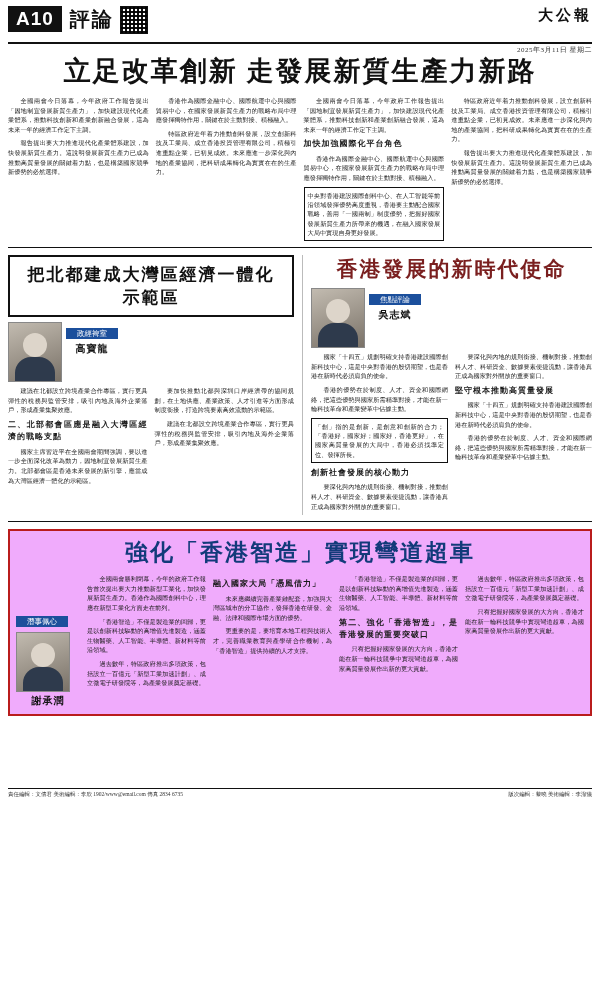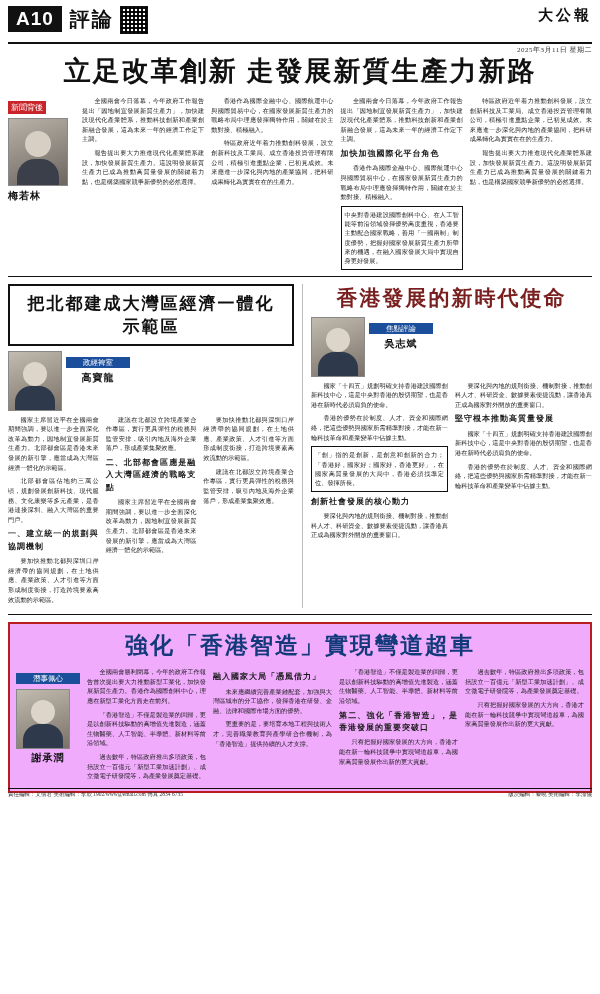--- a/index.html
+++ b/index.html
@@ -42,33 +42,33 @@
   .sub-h{font-weight:bold;font-size:8px;text-indent:0;margin:4px 0 3px;letter-spacing:1px;}
   .boxed{border:1px solid #111;padding:3px;font-size:6.2px;line-height:1.5;}
 
   
   .mid{display:flex;gap:8px;margin-top:7px;border-bottom:1px solid #111;padding-bottom:6px;}
   .mid-left{width:286px;flex:0 0 286px;}
   .mid-right{flex:1;}
   .boxhead{border:2px solid #111;text-align:center;font-size:17px;font-weight:bold;letter-spacing:2px;padding:6px 12px;}
   .rhead{text-align:center;font-size:21px;font-weight:bold;letter-spacing:2px;color:#7a1f1f;}
   .author-chip{display:flex;align-items:flex-start;gap:4px;margin:5px 0 4px;}
-  .chip-tag{background:#1b4f9c;color:#fff;font-size:7.5px;padding:1px 17px;font-family:"Liberation Sans",sans-serif;white-space:nowrap;}
+  .chip-tag{background:#1b4f9c;color:#fff;font-size:7.5px;padding:1px 11px;font-family:"Liberation Sans",sans-serif;white-space:nowrap;}
   .chip-name{font-size:10px;font-weight:bold;letter-spacing:1px;margin-top:2px;text-align:center;}
   .portrait-sm{width:52px;height:58px;background:linear-gradient(160deg,#c2bbb0,#7a7268);border:1px solid #888;position:relative;}
   .portrait-sm:after{content:"";position:absolute;left:14px;top:10px;width:24px;height:24px;border-radius:50%;background:#ddd5ca;}
   .portrait-sm:before{content:"";position:absolute;left:6px;bottom:0;width:40px;height:24px;border-radius:16px 16px 0 0;background:#2e3a4c;}
   .cols3{display:flex;gap:7px;}
   .cols2{display:flex;gap:7px;}
 
   
   .feature{border:2px solid #b91c1c;margin-top:7px;padding:6px;background:#f0abfc;}
   .feat-head{text-align:center;font-size:23px;font-weight:bold;letter-spacing:2px;color:#123a7a;}
   .feat-body{display:flex;gap:7px;margin-top:6px;}
-  .feat-left{width:64px;flex:0 0 64px;}
+  .feat-left{width:64px;flex:0 0 64px;margin-top:36px;}
 
   .footer{position:absolute;left:8px;right:8px;bottom:4px;border-top:1px solid #111;padding-top:2px;display:flex;font-size:5.5px;color:#333;}
   .footer .f-right{margin-left:auto;}
   .rule-v{border-left:1px solid #bbb;}
 </style>
 </head>
 <body>
 
 <div class="page">
 
@@ -78,25 +78,20 @@
     <div class="qr"></div>
     <div class="mh-right">
       <div class="paper-logo">大公報</div>
       <div class="paper-date">2025年3月11日 星期二</div>
     </div>
   </div>
 
   <div class="lead-head">立足改革創新 走發展新質生產力新路</div>
 
   <div class="top-block">
-    <div class="byline-box">
-      <span class="byline-tag">新聞背後</span>
-      <div class="portrait"></div>
-      <div class="byline-name">梅若林</div>
-    </div>
     <div class="cols4">
       <div class="col">
         <p>全國兩會今日落幕，今年政府工作報告提出「因地制宜發展新質生產力」，加快建設現代化產業體系，推動科技創新和產業創新融合發展，這為未來一年的經濟工作定下主調。</p>
         <p>報告提出要大力推進現代化產業體系建設，加快發展新質生產力。這說明發展新質生產力已成為推動高質量發展的關鍵着力點，也是構築國家競爭新優勢的必然選擇。</p>
       </div>
       <div class="col">
         <p>香港作為國際金融中心、國際航運中心與國際貿易中心，在國家發展新質生產力的戰略布局中理應發揮獨特作用，關鍵在於主動對接、積極融入。</p>
         <p>特區政府近年着力推動創科發展，設立創新科技及工業局、成立香港投資管理有限公司，積極引進重點企業，已初見成效。未來應進一步深化與內地的產業協同，把科研成果轉化為實實在在的生產力。</p>
       </div>
       <div class="col">
@@ -117,26 +112,20 @@
     <div class="mid-left">
       <div class="boxhead">把北都建成大灣區經濟一體化示範區</div>
       <div class="author-chip">
         <div class="portrait-sm"></div>
         <div>
           <span class="chip-tag">政經裨室</span>
           <div class="chip-name">高寶龍</div>
         </div>
       </div>
       <div class="cols3">
-        <div class="col">
-          <p>國家主席習近平在全國兩會期間強調，要以進一步全面深化改革為動力，因地制宜發展新質生產力。北部都會區是香港未來發展的新引擎，應當成為大灣區經濟一體化的示範區。</p>
-          <p>北部都會區佔地約三萬公頃，規劃發展創新科技、現代服務、文化康樂等多元產業，是香港連接深圳、融入大灣區的重要門戶。</p>
-          <div class="sub-h">一、建立統一的規劃與協調機制</div>
-          <p>要加快推動北都與深圳口岸經濟帶的協同規劃，在土地供應、產業政策、人才引進等方面形成制度銜接，打造跨境要素高效流動的示範區。</p>
-        </div>
         <div class="col">
           <p>建議在北都設立跨境產業合作專區，實行更具彈性的稅務與監管安排，吸引內地及海外企業落戶，形成產業集聚效應。</p>
           <div class="sub-h">二、北部都會區應是融入大灣區經濟的戰略支點</div>
           <p>國家主席習近平在全國兩會期間強調，要以進一步全面深化改革為動力，因地制宜發展新質生產力。北部都會區是香港未來發展的新引擎，應當成為大灣區經濟一體化的示範區。</p>
         </div>
         <div class="col">
           <p>要加快推動北都與深圳口岸經濟帶的協同規劃，在土地供應、產業政策、人才引進等方面形成制度銜接，打造跨境要素高效流動的示範區。</p>
           <p>建議在北都設立跨境產業合作專區，實行更具彈性的稅務與監管安排，吸引內地及海外企業落戶，形成產業集聚效應。</p>
         </div>
       </div>

